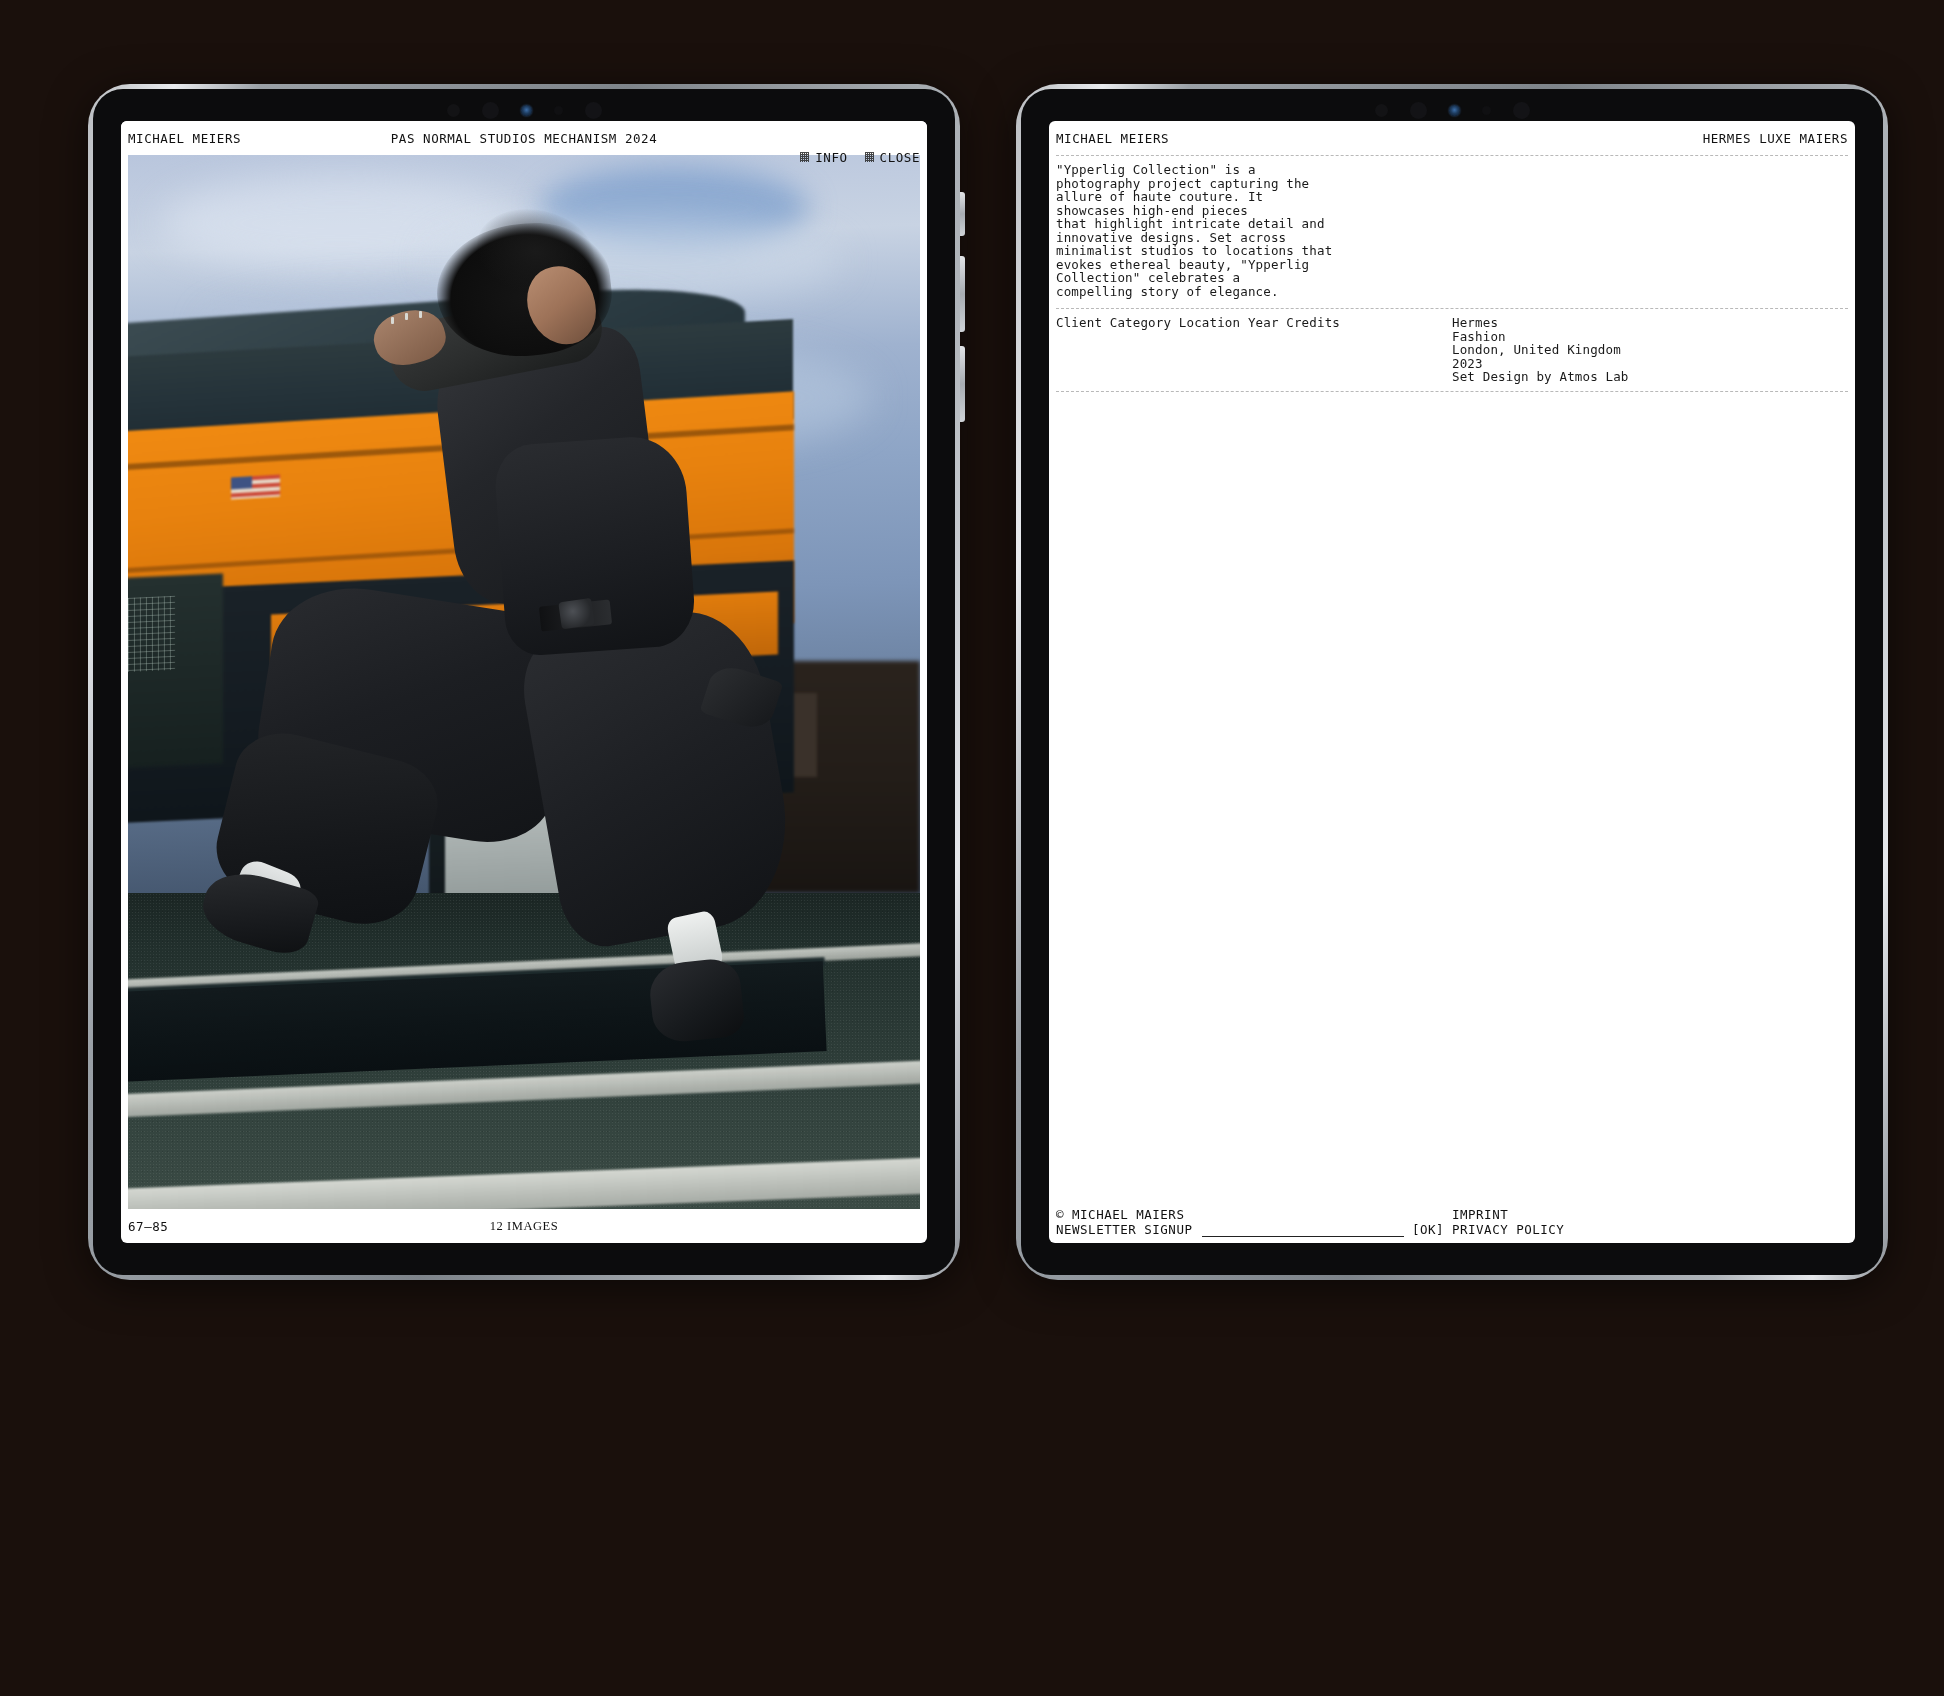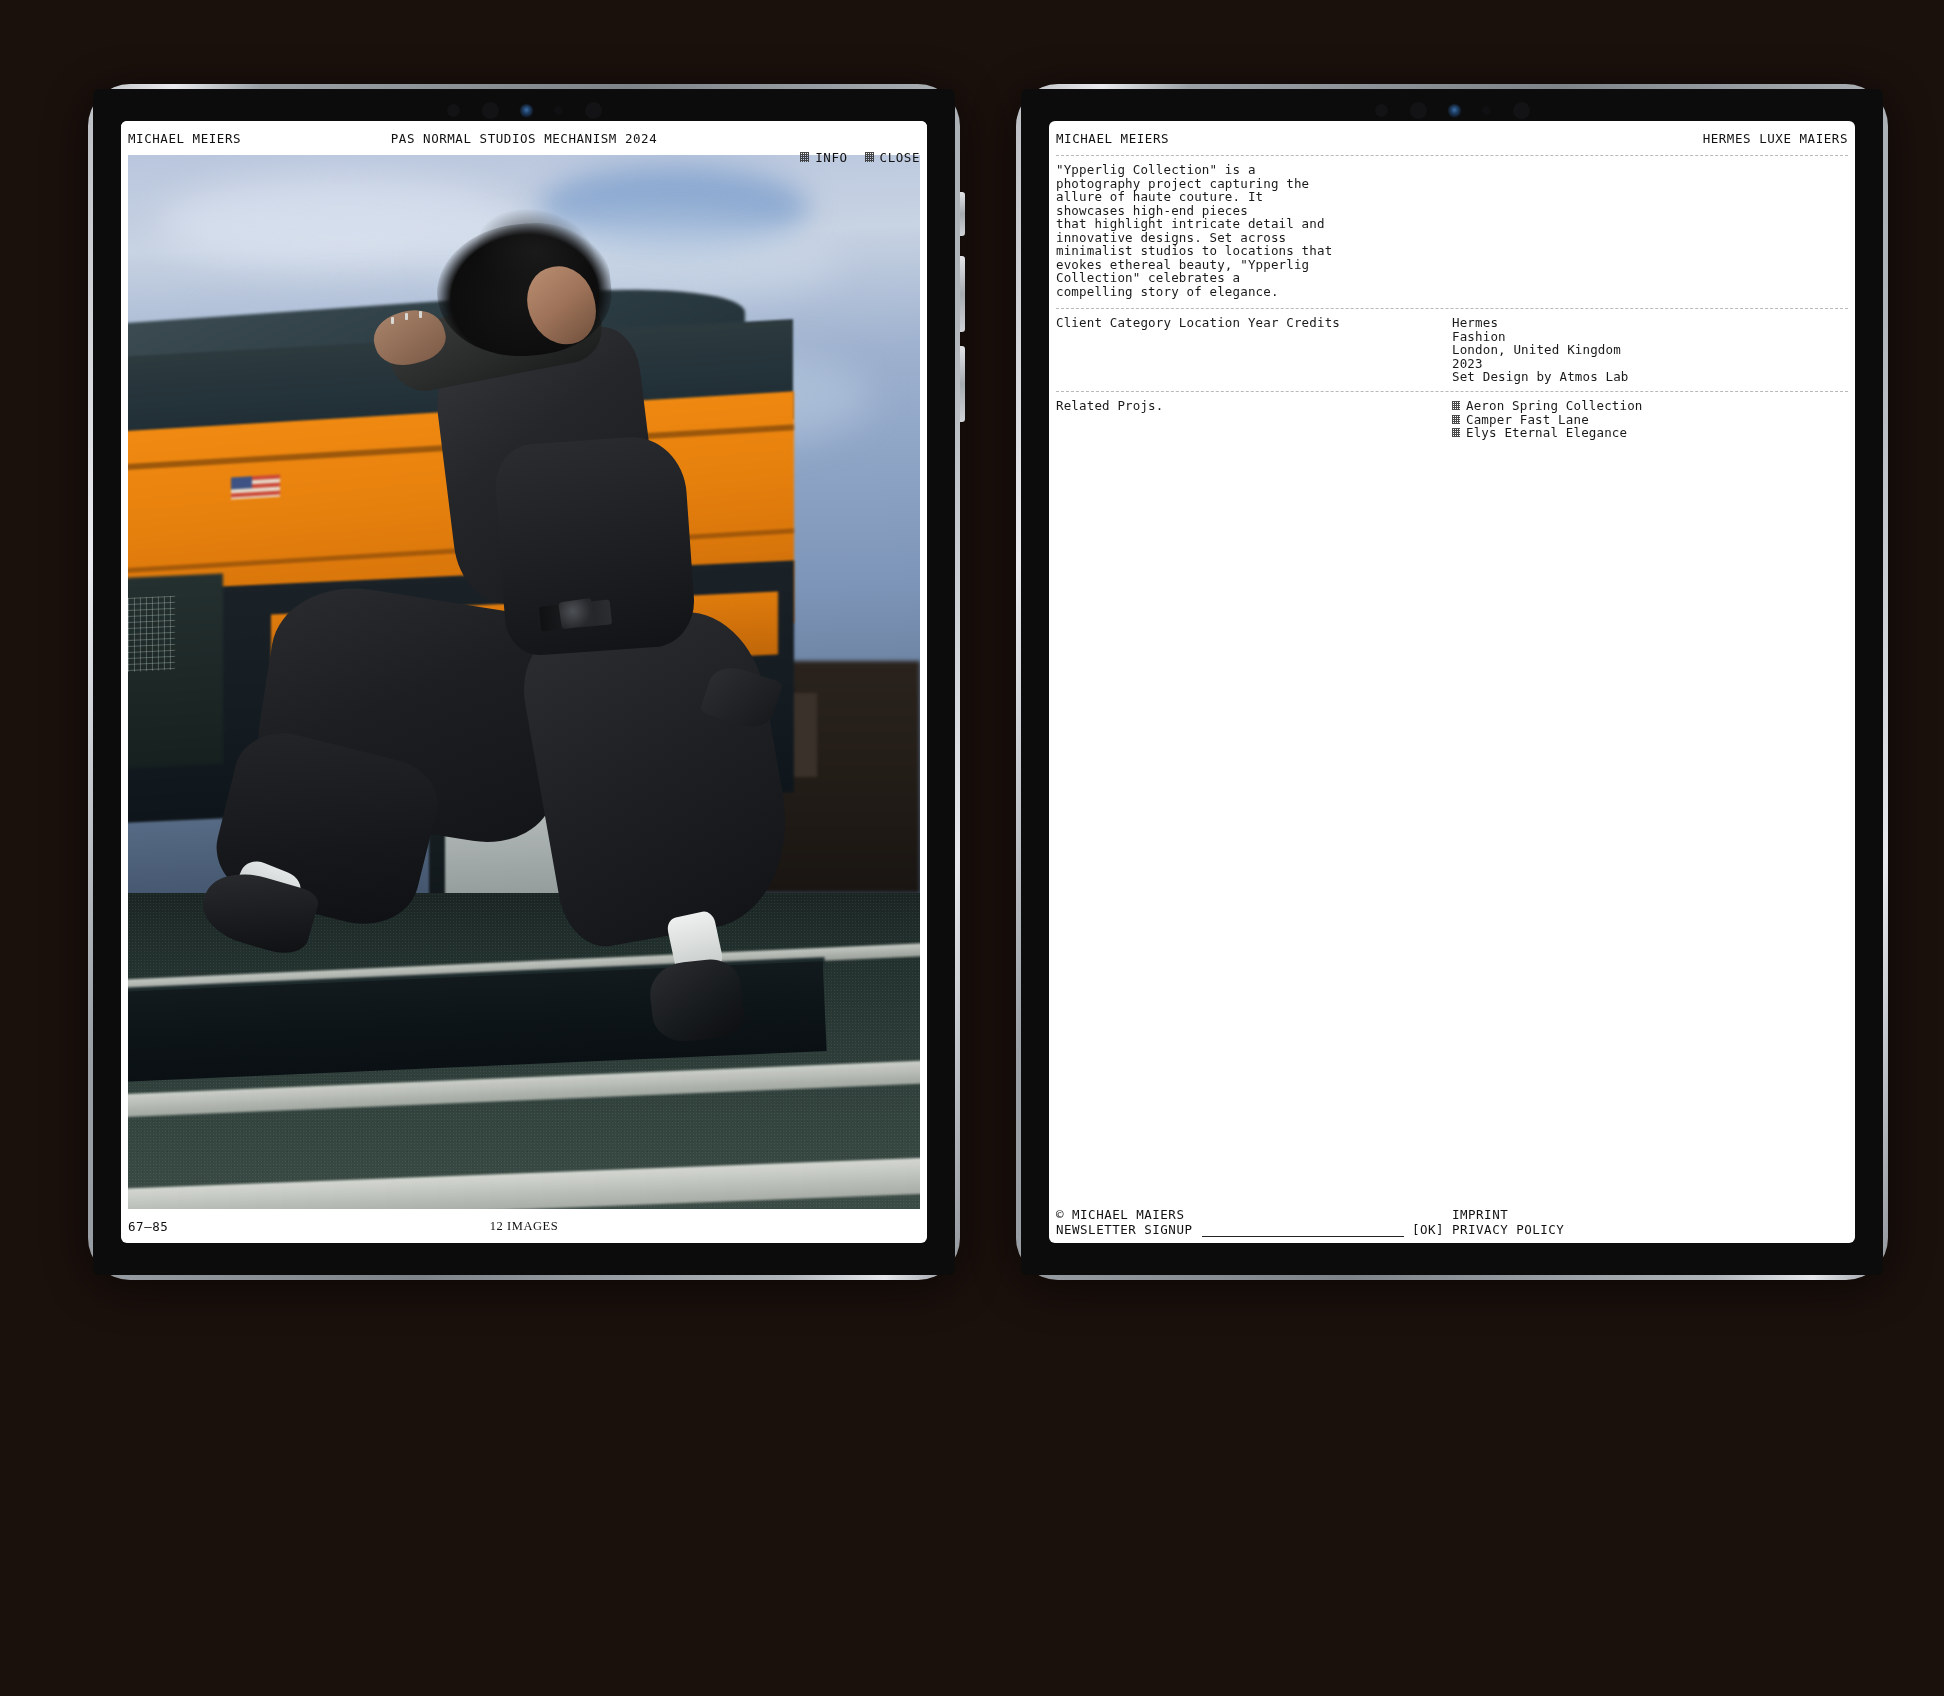--- a/index.html
+++ b/index.html
@@ -27,21 +27,21 @@
     position: absolute;
     border-radius: 42px;
     background: linear-gradient(100deg,#b9bcc0 0%,#e9ebee 8%,#9aa0a6 16%,#7e848a 50%,#b0b5ba 84%,#e6e8eb 93%,#8f949a 100%);
     padding: 5px;
     box-shadow: 0 8px 40px rgba(0,0,0,0.55);
   }
   .tablet-inner {
     position: relative;
     width: 100%;
     height: 100%;
-    border-radius: 6px;
+    border-radius: 30px;
     background: #0c0c0d;
     padding: 32px 28px 32px 28px;
     overflow: hidden;
   }
 
   #tablet-left  { left: 88px;  top: 84px;  width: 872px; height: 1196px; }
   #tablet-right { left: 1016px; top: 84px; width: 872px; height: 1196px; }
 
   
   .bezel-sensors {
@@ -657,37 +657,20 @@
             <span class="val">
               <p>Hermes
 Fashion
 London, United Kingdom
 2023
 Set Design by Atmos Lab</p>
             </span>
           </div>
           <div class="dotted"></div>
 
-          <div class="i-row rel-block">
-            <span class="lab">Related Projs.</span>
-            <span class="val">
-              <span class="rel-item">
-                <span class="dither sm"></span>
-                <span>Aeron Spring Collection</span>
-              </span>
-              <span class="rel-item">
-                <span class="dither sm"></span>
-                <span>Camper Fast Lane</span>
-              </span>
-              <span class="rel-item">
-                <span class="dither sm"></span>
-                <span>Elys Eternal Elegance</span>
-              </span>
-            </span>
-          </div>
 
           <div class="spacer"></div>
         </div>
 
         <div class="i-footer">
           <div class="foot-line">
             <span class="foot-left">© MICHAEL MAIERS</span>
             <span class="foot-right">IMPRINT</span>
           </div>
           <div class="foot-line">

